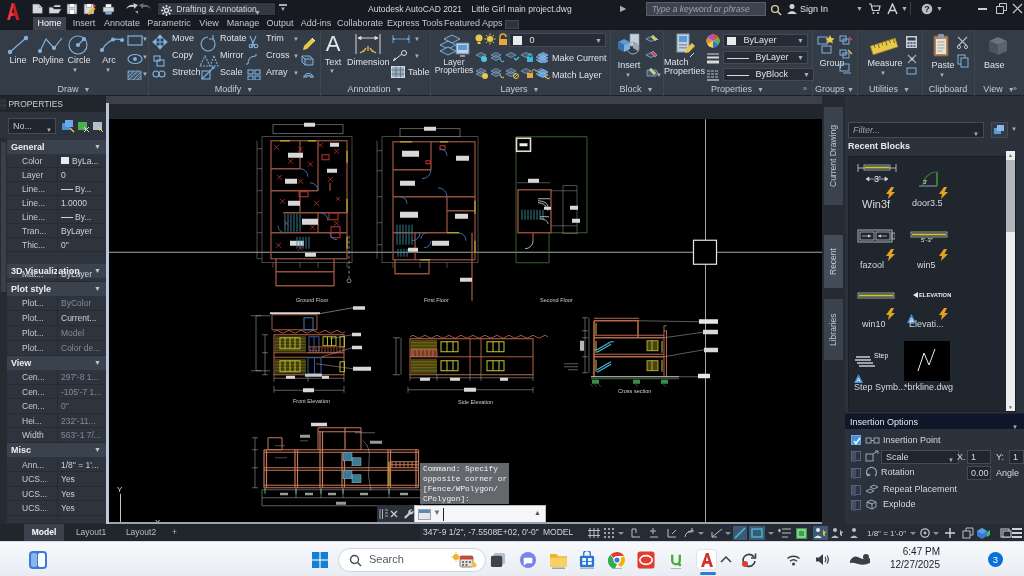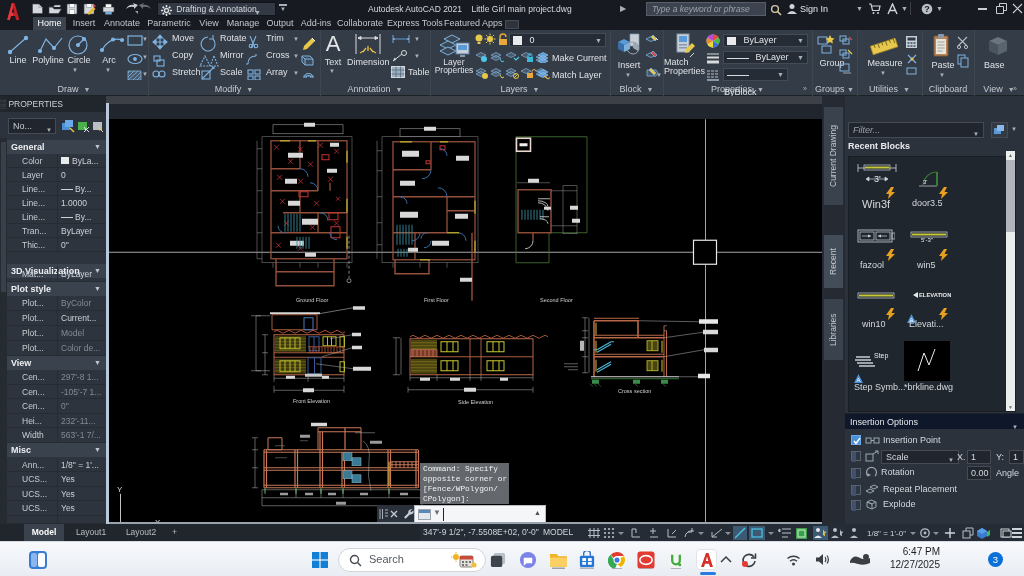--- a/index.html
+++ b/index.html
@@ -379,21 +379,21 @@
   <span style="display:inline-block;width:22px;height:1px;background:#d8dbde;margin:6px 2px 0 3px;vertical-align:top"></span>
   <span style="font-size:9px;color:#e0e3e7;vertical-align:top;line-height:11px">ByLayer</span>
   <span class="dar" style="position:absolute;right:3px;top:2px;font-size:7px">▼</span>
  </div>
  <svg class="abs" style="left:706px;top:39px" width="14" height="12" viewBox="0 0 14 12">
         <g stroke="#b8bec6">
           <path d="M1 2 h12 M1 5 h12 M1 8 h12" stroke-width="1.2" stroke-dasharray="3 1"></path>
         </g>
         <rect x="1" y="10" width="12" height="2" fill="#8a98a8"></rect>
       </svg>
- <div class="abs" style="left:723px;top:38px;width:65px;height:13px;background:#262c35;border:1px solid #454b55">
+ <div class="abs" style="left:723px;top:38px;width:91px;height:13px;background:#262c35;border:1px solid #454b55">
   <span style="display:inline-block;width:22px;height:1px;background:#d8dbde;margin:6px 2px 0 3px;vertical-align:top"></span>
   <span style="font-size:9px;color:#e0e3e7;vertical-align:top;line-height:11px">ByBlock</span>
   <span class="dar" style="position:absolute;right:3px;top:2px;font-size:7px">▼</span>
  </div>
 
  <svg class="abs" style="left:817px;top:4px" width="18" height="22" viewBox="0 0 18 22">
   <g stroke="#7fb2e0" fill="none">
           <rect x="1" y="3" width="9" height="7"></rect>
           <rect x="5" y="12" width="9" height="7"></rect>
         </g>

